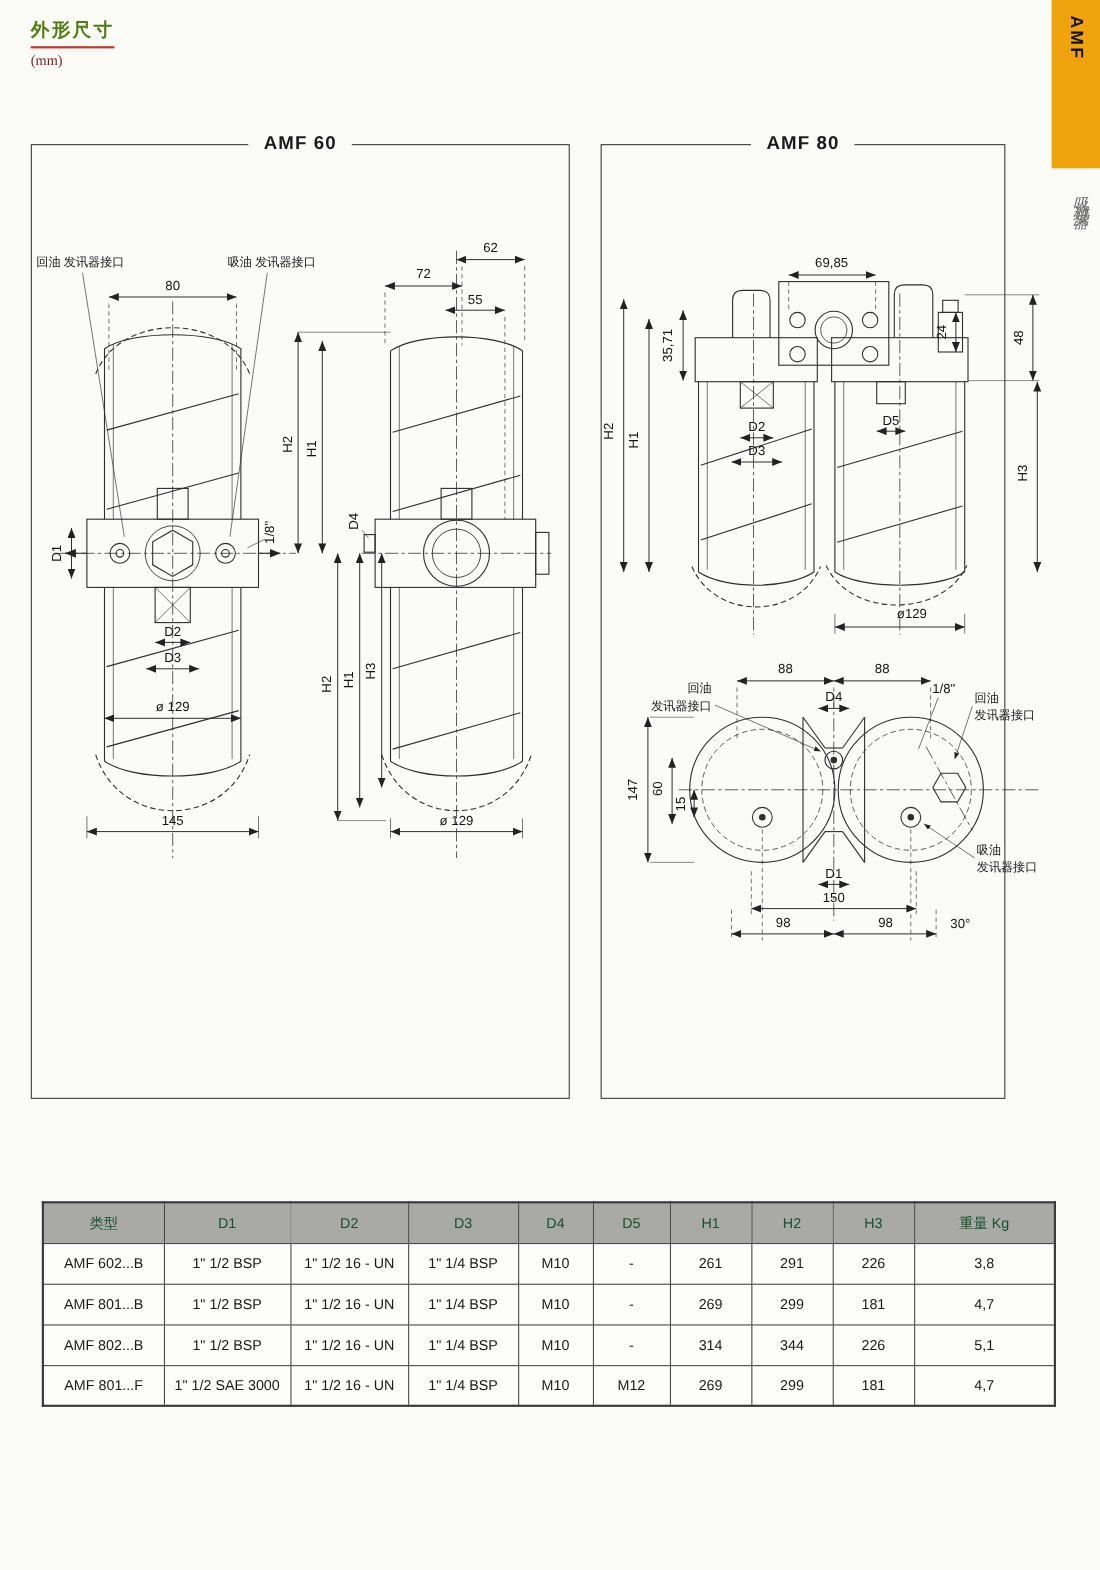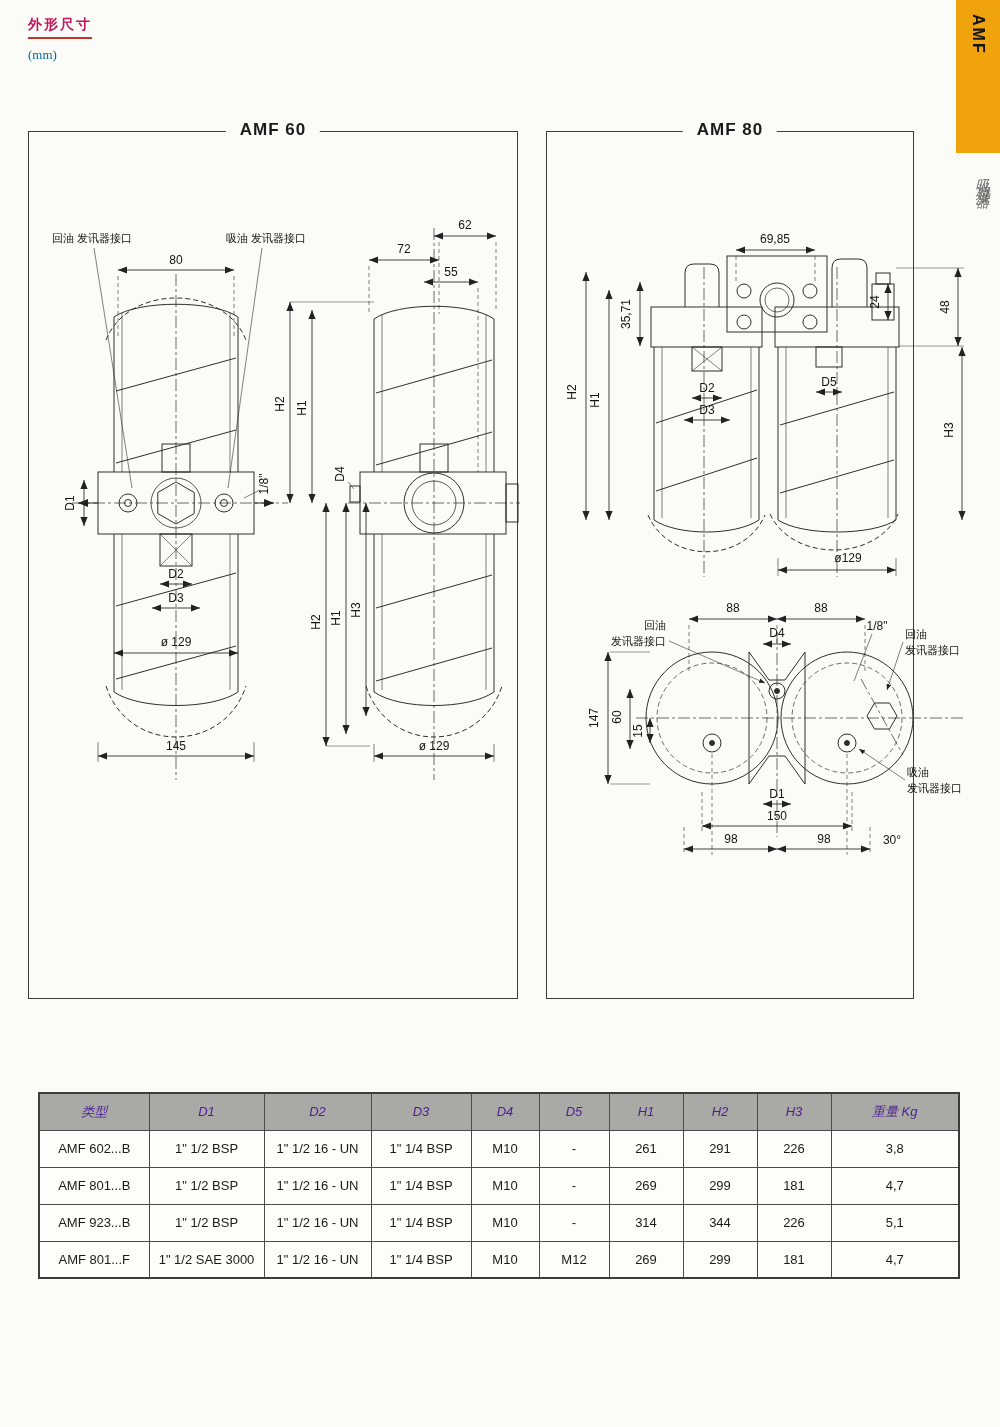--- a/index.html
+++ b/index.html
@@ -2,53 +2,53 @@
 <html><head>
 <meta charset="utf-8">
 <style>
   * { margin:0; padding:0; box-sizing:border-box; }
   html,body { background:#e8e8e6; }
   #page {
     position:relative; width:1000px; height:1427px; background:#fbfbf8;
     font-family:"Liberation Sans", sans-serif; color:#1a1a1a; overflow:hidden;
   }
   .hdr-title {
-    position:absolute; left:28px; top:16px; font-size:14px; font-weight:600;
-    color:#be185d; border-bottom:2px solid #c0372a; padding-bottom:3px; letter-spacing:2px;
-  }
-  .hdr-unit { position:absolute; left:28px; top:47px; font-size:13px; font-family:"Liberation Serif", serif; color:#0369a1; }
+    position:absolute; left:28px; top:16px; font-size:17px; font-weight:600;
+    color:#4d7c0f; border-bottom:2px solid #c0372a; padding-bottom:3px; letter-spacing:2px;
+  }
+  .hdr-unit { position:absolute; left:28px; top:47px; font-size:13px; font-family:"Liberation Serif", serif; color:#7f1d1d; }
   .tab {
     position:absolute; right:0; top:0; width:44px; height:153px; background:#f0a30c;
     display:flex; justify-content:center; align-items:flex-start; padding-top:14px;
   }
   .tab span { writing-mode:vertical-rl; font-weight:bold; font-size:16px; letter-spacing:2px; color:#141414; }
   .side-label {
     position:absolute; right:8px; top:168px; writing-mode:vertical-rl;
     font-size:14px; color:#6d6d6d; font-style:italic; letter-spacing:4px;
   }
-  .panel { position:absolute; border:1.5px solid #3c3c3c;padding-left:19px; }
+  .panel { position:absolute; border:1.5px solid #3c3c3c; }
   #panel-amf60 { left:28px; top:131px; width:490px; height:868px; }
   #panel-amf80 { left:546px; top:131px; width:368px; height:868px; }
   .panel-title {
     position:absolute; top:-12px; left:50%; transform:translateX(-50%);
     background:#fbfbf8; padding:0 14px; font-weight:bold; font-size:17px;
     letter-spacing:1px; white-space:nowrap;
   }
   svg text { font-family:"Liberation Sans", sans-serif; fill:#141414; }
   .dim { font-size:12px; text-anchor:middle; }
   .cjk { font-size:11px; }
   .spec-table {
     position:absolute; left:38px; top:1092px; width:920px;
     border-collapse:collapse; table-layout:fixed; border:2px solid #3c3c3c; background:#fdfdfc;
   }
   .spec-table th, .spec-table td {
     border:1px solid #4a4a4a; height:37px; text-align:center;
     font-size:13px; font-weight:normal; padding:0 2px; overflow:hidden;
   }
-  .spec-table th { background:#a9a9a6; color:#4c1d95;font-style:italic; }
+  .spec-table th { background:#a9a9a6; color:#14532d; }
   .page-num { position:absolute; left:956px; top:1382px; font-size:15px;margin-top:48px; }
 </style>
 </head>
 <body>
 
 <div id="page">
 
   <div class="hdr-title">外形尺寸</div>
   <div class="hdr-unit">(mm)</div>
 
@@ -359,21 +359,21 @@
         <td>1" 1/2  16 - UN</td>
         <td>1" 1/4 BSP</td>
         <td>M10</td>
         <td>-</td>
         <td>269</td>
         <td>299</td>
         <td>181</td>
         <td>4,7</td>
       </tr>
       <tr>
-        <td>AMF 923...B</td>
+        <td>AMF 802...B</td>
         <td>1" 1/2 BSP</td>
         <td>1" 1/2  16 - UN</td>
         <td>1" 1/4 BSP</td>
         <td>M10</td>
         <td>-</td>
         <td>314</td>
         <td>344</td>
         <td>226</td>
         <td>5,1</td>
       </tr>

